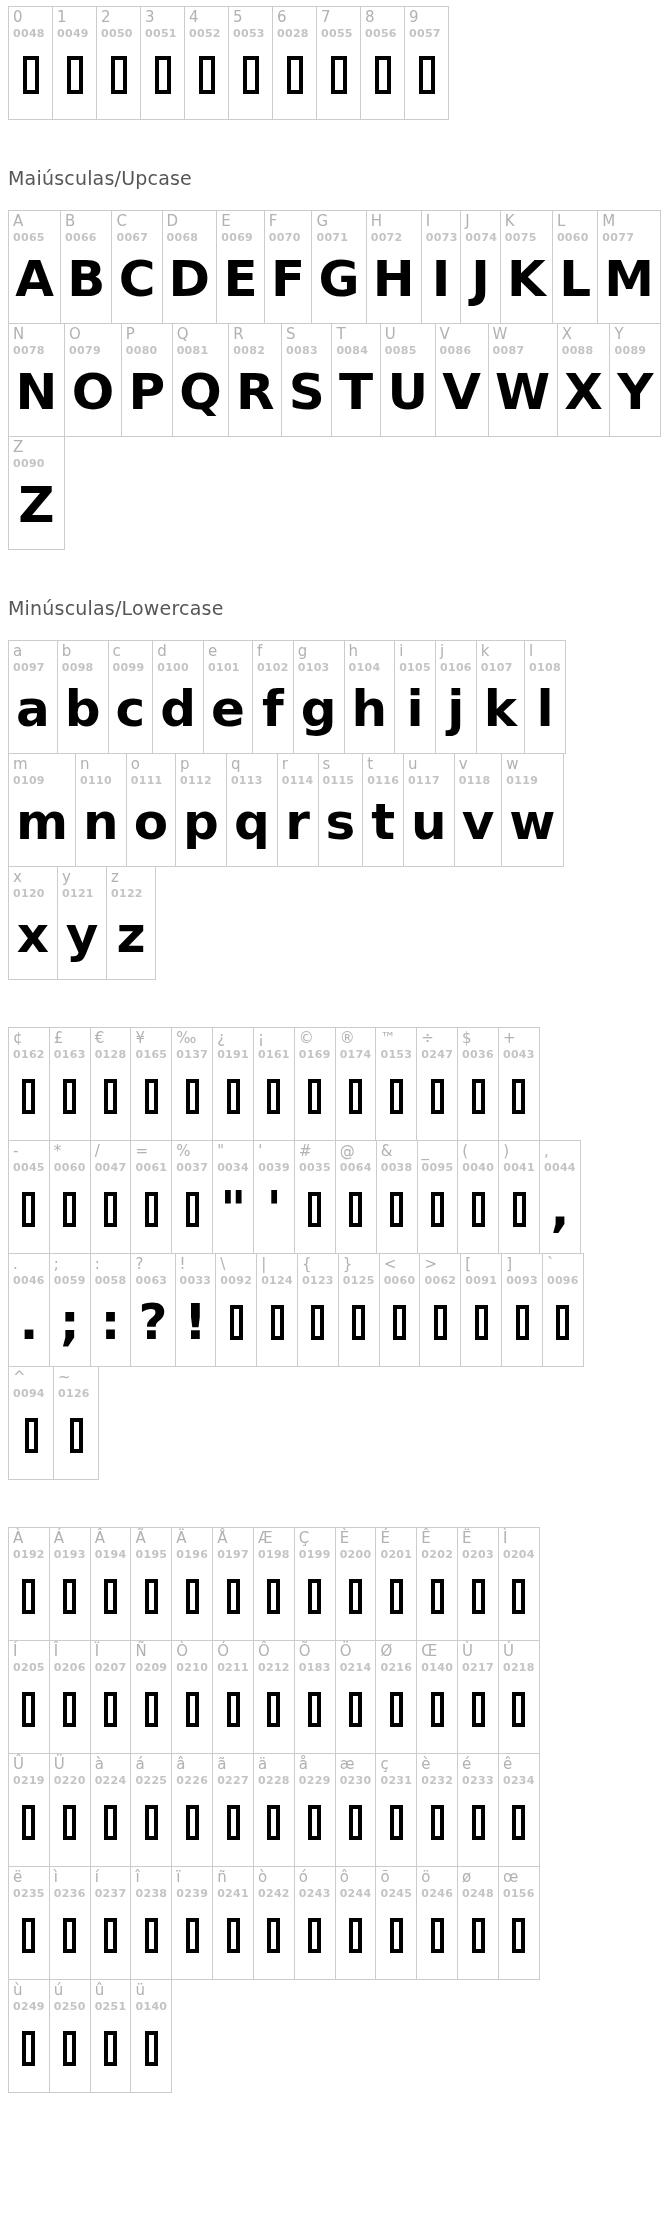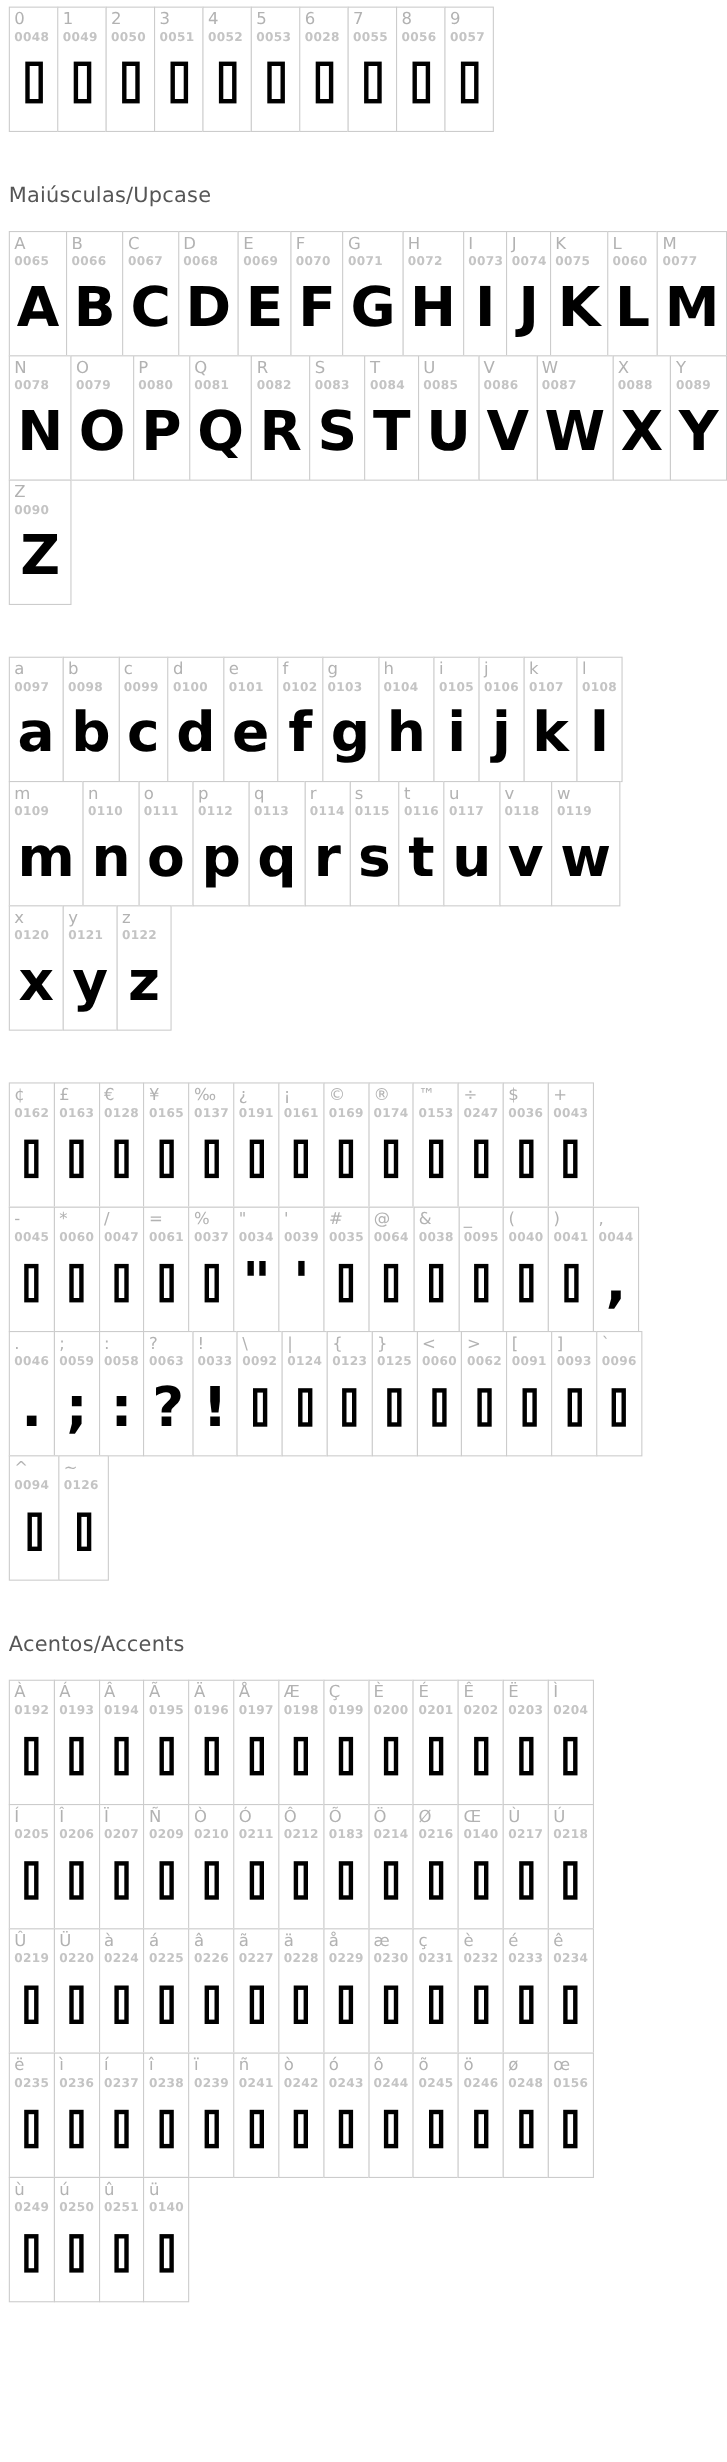--- a/index.html
+++ b/index.html
@@ -354,20 +354,21 @@
               <span class="char">Z</span>
               <span class="code">0090</span>
             </div>
             <div class="glyph">Z</div>
           </div>
         </div>
       </div>
   </section>
 
   <section class="section sec-2">
+    <h2 class="section-title">Minúsculas/Lowercase</h2>
     <div class="table">
         <div class="row">
           <div class="cell">
             <div class="cell-label">
               <span class="char">a</span>
               <span class="code">0097</span>
             </div>
             <div class="glyph">a</div>
           </div>
           <div class="cell">
@@ -861,21 +862,20 @@
               <span class="char">~</span>
               <span class="code">0126</span>
             </div>
             <div class="glyph"><span class="tofu"></span></div>
           </div>
         </div>
       </div>
   </section>
 
   <section class="section sec-4">
-    <h2 class="section-title">Acentos/Accents</h2>
     <div class="table">
         <div class="row">
           <div class="cell">
             <div class="cell-label">
               <span class="char">À</span>
               <span class="code">0192</span>
             </div>
             <div class="glyph"><span class="tofu"></span></div>
           </div>
           <div class="cell">

